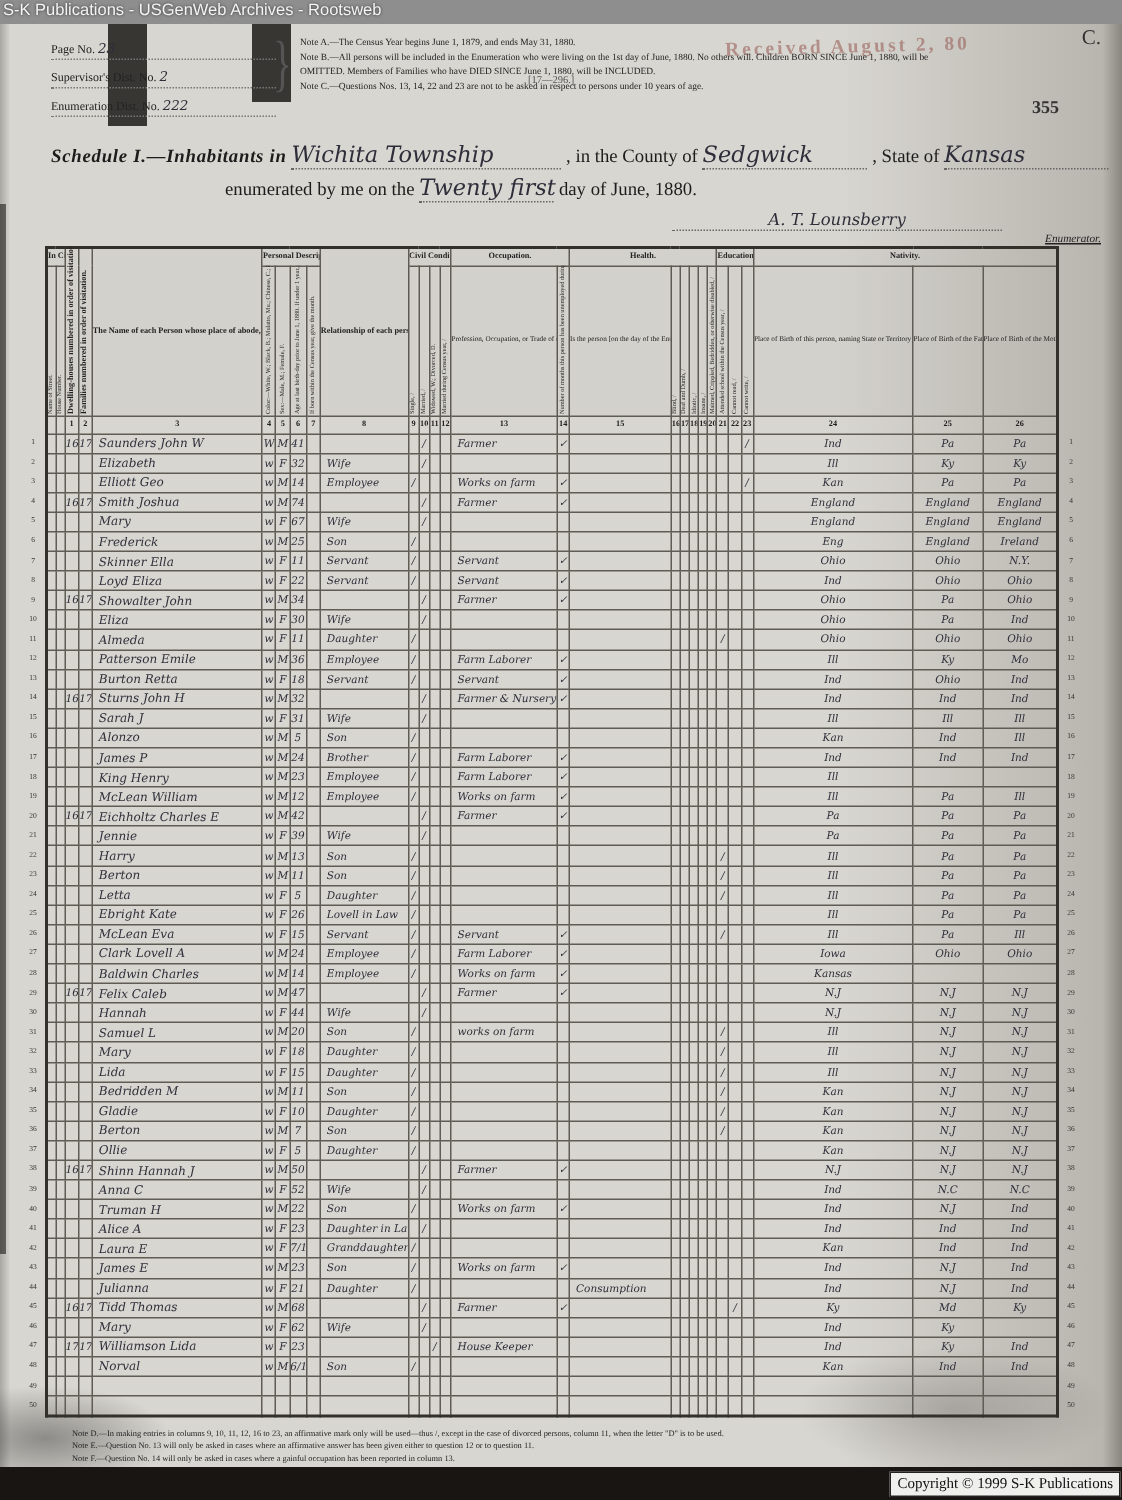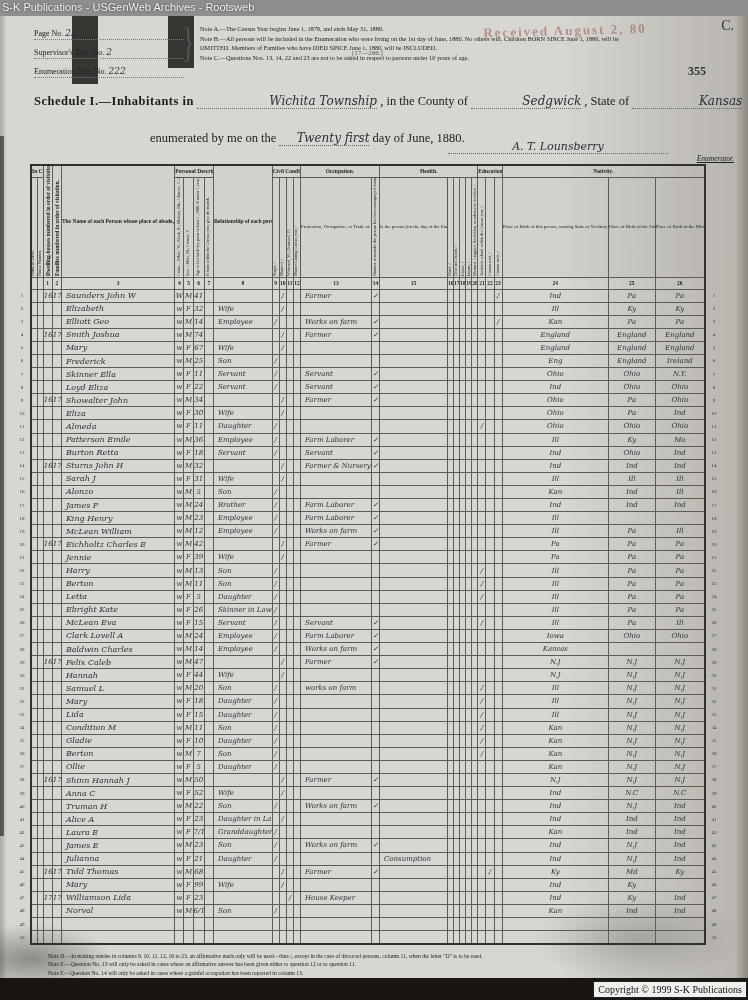--- a/index.html
+++ b/index.html
@@ -34,24 +34,24 @@
                  padding-bottom:1px;white-space:nowrap;}
   .brace{position:absolute;left:182px;top:12px;font-size:26px;color:#555;transform:scaleY(1.6);}
   .hw{font-family:"DejaVu Serif",serif;font-style:italic;color:#2e2e3a;}
   .pageblock .hw{font-size:9px;}
   .notes{position:absolute;left:200px;top:8px;width:430px;font-size:6.3px;line-height:1.45;
          color:#222;text-align:left;}
   .notes .n{margin:0 0 1px 0;}
   .stamp355{position:absolute;right:42px;top:48px;font-size:12px;font-weight:bold;color:#333;}
   .schedline{position:absolute;left:34px;top:78px;width:700px;font-size:12.5px;color:#1c1c1c;
              white-space:nowrap;}
-  .schedline .small-caps{font-weight:bold;letter-spacing:.5px;}
-  .fill{display:inline-block;border-bottom:1px dotted #666;text-align:right;
-        font-family:"DejaVu Serif",serif;font-style:italic;color:#2e2e3a;font-size:12px;}
-  .sched2{position:absolute;left:150px;top:100px;font-size:12.5px;color:#1c1c1c;white-space:nowrap;margin-top:15px;}
+  .schedline .small-caps{font-weight:bold;letter-spacing:.5px;font-style:italic;}
+  .fill{display:inline-block;border-bottom:1px dotted #666;text-align:left;
+        font-family:"DejaVu Serif",serif;font-style:italic;color:#2e2e3a;font-size:15px;}
+  .sched2{position:absolute;left:150px;top:100px;font-size:12.5px;color:#1c1c1c;white-space:nowrap;}
   .signature{position:absolute;right:80px;top:124px;width:220px;border-bottom:1px dotted #666;
              text-align:center;font-size:11px;}
   .enumlabel{position:absolute;right:14px;top:138px;font-size:7.5px;font-style:italic;color:#222;text-decoration:underline;}
   
   table.census{position:absolute;left:30px;top:148px;width:676px;border-collapse:collapse;
                table-layout:fixed;}
   table.census th,table.census td{border:1px solid #5f5b55;padding:0;margin:0;overflow:hidden;
                white-space:nowrap;box-sizing:border-box;}
   table.census{border:2px solid #33302c;}
   thead th{background:rgba(0,0,0,0.02);color:#222;font-weight:normal;vertical-align:middle;}
@@ -957,21 +957,21 @@
           <tr>
             <td class="hwc"></td>
             <td class="hwc"></td>
             <td class="hwc"></td>
             <td class="hwc"></td>
             <td class="hwc l namec">Ebright Kate</td>
             <td class="hwc">w</td>
             <td class="hwc">F</td>
             <td class="hwc">26</td>
             <td class="hwc"></td>
-            <td class="hwc l">Skinner in Law</td>
+            <td class="hwc l">Lovell in Law</td>
             <td class="hwc">/</td>
             <td class="hwc"></td>
             <td class="hwc"></td>
             <td class="hwc"></td>
             <td class="hwc l"></td>
             <td class="hwc"></td>
             <td class="hwc l"></td>
             <td class="hwc"></td>
             <td class="hwc"></td>
             <td class="hwc"></td>
@@ -1222,21 +1222,21 @@
             <td class="hwc"></td>
             <td class="hwc">Ill</td>
             <td class="hwc">N.J</td>
             <td class="hwc">N.J</td>
           </tr>
           <tr>
             <td class="hwc"></td>
             <td class="hwc"></td>
             <td class="hwc"></td>
             <td class="hwc"></td>
-            <td class="hwc l namec">Condition M</td>
+            <td class="hwc l namec">Bedridden M</td>
             <td class="hwc">w</td>
             <td class="hwc">M</td>
             <td class="hwc">11</td>
             <td class="hwc"></td>
             <td class="hwc l">Son</td>
             <td class="hwc">/</td>
             <td class="hwc"></td>
             <td class="hwc"></td>
             <td class="hwc"></td>
             <td class="hwc l"></td>
@@ -1585,21 +1585,21 @@
             <td class="hwc">Ky</td>
           </tr>
           <tr>
             <td class="hwc"></td>
             <td class="hwc"></td>
             <td class="hwc"></td>
             <td class="hwc"></td>
             <td class="hwc l namec">Mary</td>
             <td class="hwc">w</td>
             <td class="hwc">F</td>
-            <td class="hwc">99</td>
+            <td class="hwc">62</td>
             <td class="hwc"></td>
             <td class="hwc l">Wife</td>
             <td class="hwc"></td>
             <td class="hwc">/</td>
             <td class="hwc"></td>
             <td class="hwc"></td>
             <td class="hwc l"></td>
             <td class="hwc"></td>
             <td class="hwc l"></td>
             <td class="hwc"></td>

